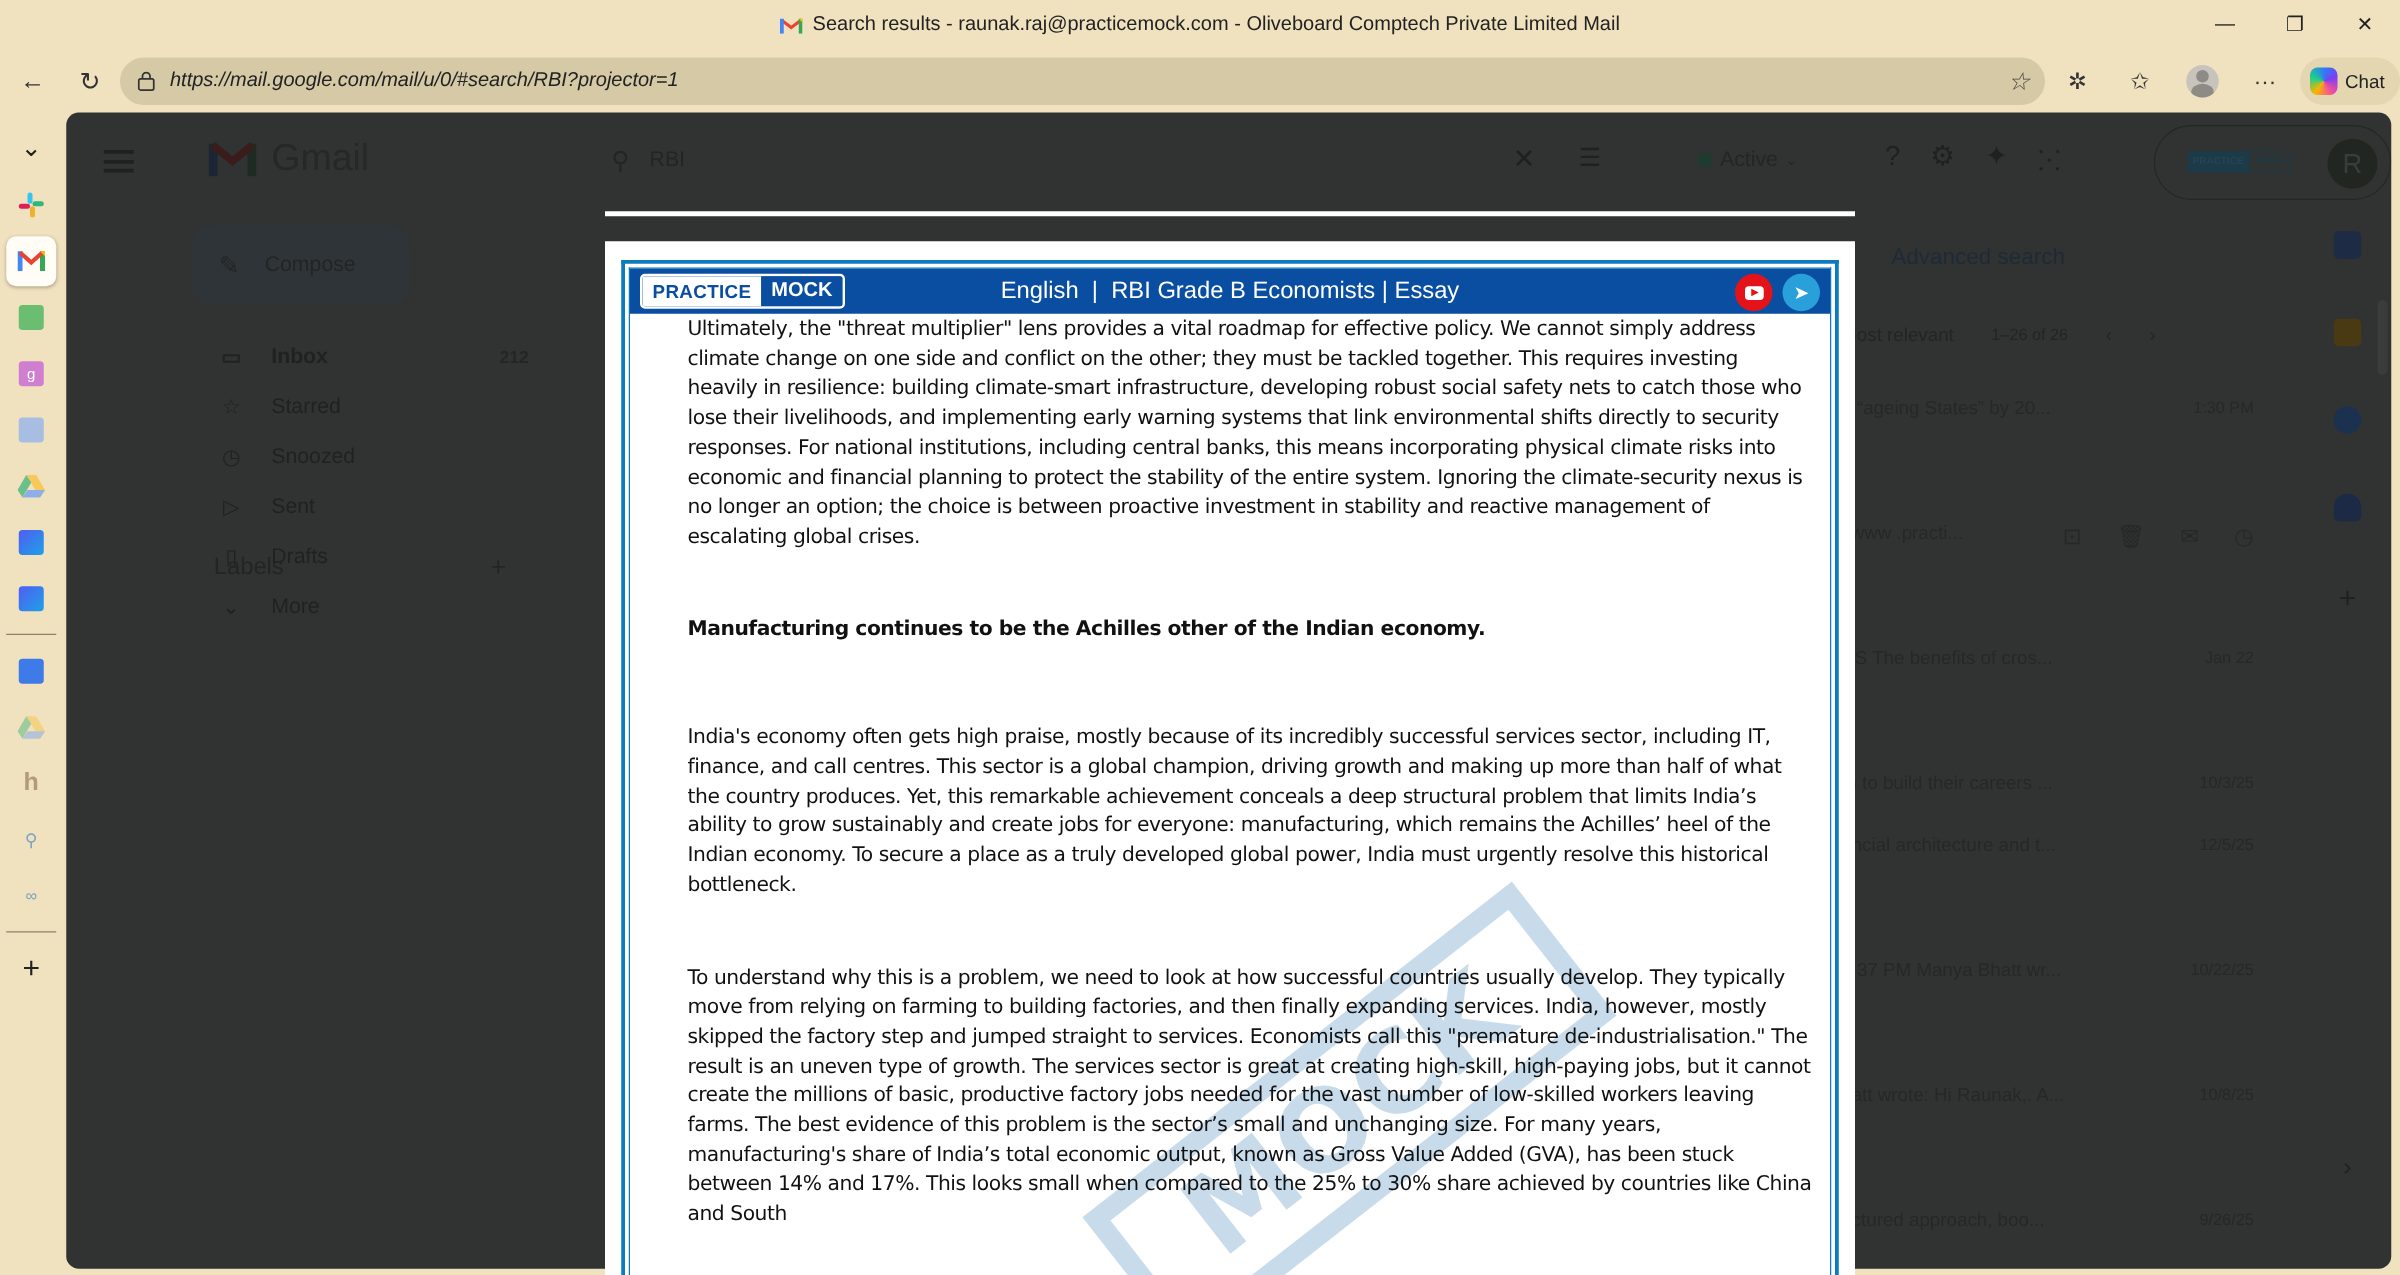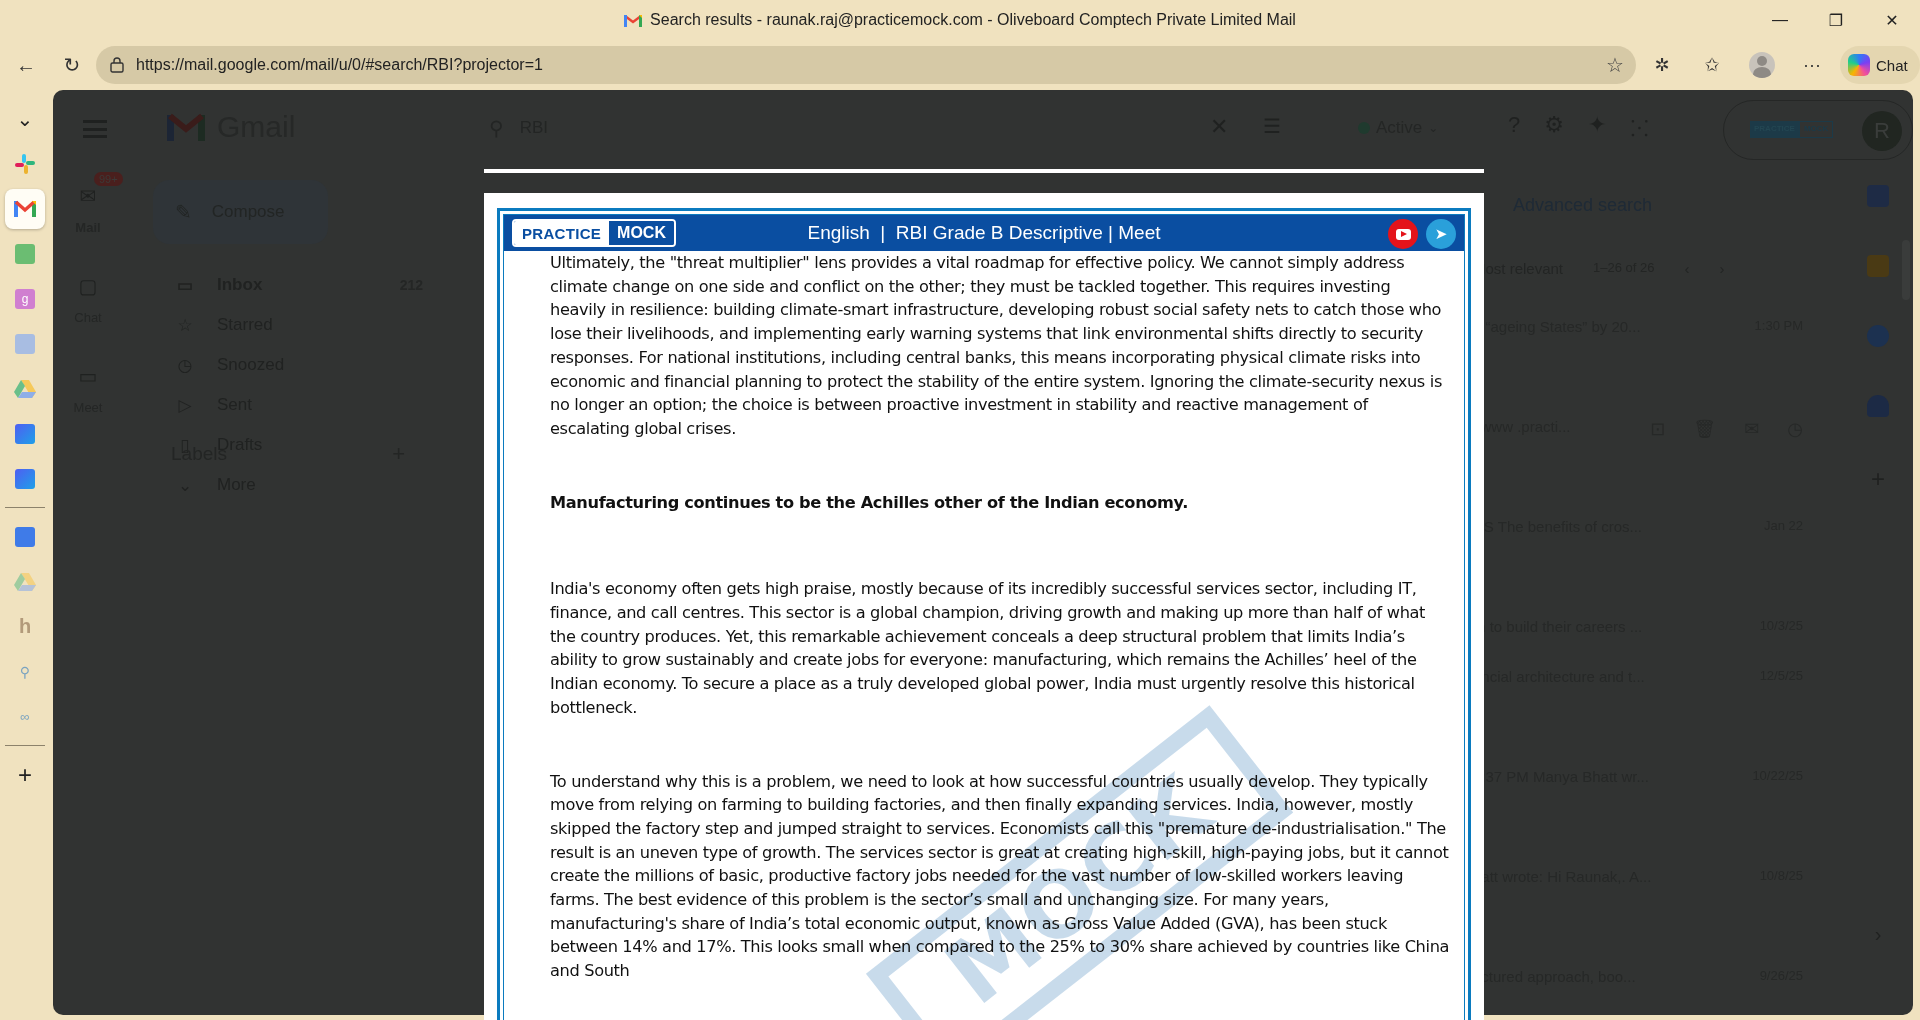--- a/index.html
+++ b/index.html
@@ -9,21 +9,21 @@
   
   .titlebar { position: absolute; left: 0; top: 0; width: 1920px; height: 40px; display: flex; align-items: center; justify-content: center; }
   .titlebar .title { font-size: 16px; color: #222; display: flex; align-items: center; gap: 8px; }
   .gm-mini { width: 18px; height: 14px; position: relative; }
   .win-controls { position: absolute; right: 0; top: 0; height: 40px; display: flex; }
   .win-controls div { width: 56px; height: 40px; display: flex; align-items: center; justify-content: center; font-size: 16px; color: #222; }
 
   
   .navrow { position: absolute; left: 0; top: 44px; width: 1920px; height: 42px; display: flex; align-items: center; }
   .nav-btn { width: 36px; height: 36px; display: flex; align-items: center; justify-content: center; font-size: 20px; color: #333; margin-left: 8px; }
-  .urlbar { position: absolute; left: 96px; top: 2px; width: 1540px; height: 38px; background: #d6c9a6; border-radius: 19px; display: flex; align-items: center; padding-left: 14px; font-size: 16px; color: #222; }
+  .urlbar { position: absolute; left: 96px; top: 2px; width: 1540px; height: 38px; background: #d6c9a6; border-radius: 19px; display: flex; align-items: center; padding-left: 14px; font-size: 16px; color: #222; font-style: italic; }
   .urlbar .lock { width: 14px; height: 16px; margin-right: 12px; }
   .urlbar .star { position: absolute; right: 12px; font-size: 20px; color: #444; }
   .toolbar-right { position: absolute; left: 1640px; top: 0; height: 42px; display: flex; align-items: center; gap: 6px; }
   .tb-icon { width: 44px; height: 36px; display: flex; align-items: center; justify-content: center; font-size: 18px; color: #333; }
   .avatar-tb { width: 26px; height: 26px; border-radius: 50%; background: #c8c3bb; position: relative; overflow: hidden; }
   .avatar-tb::before { content: ""; position: absolute; left: 8px; top: 4px; width: 10px; height: 10px; border-radius: 50%; background: #8e8a85; }
   .avatar-tb::after { content: ""; position: absolute; left: 4px; top: 15px; width: 18px; height: 14px; border-radius: 50%; background: #8e8a85; }
   .chat-btn { height: 38px; padding: 0 12px 0 8px; background: #e4d6b0; border-radius: 19px; display: flex; align-items: center; gap: 6px; font-size: 15px; color: #222; }
   .copilot { width: 22px; height: 22px; border-radius: 6px; background: conic-gradient(#2e7cf6, #7b3ff2, #f24f9c, #f7b500, #1fcf8b, #2e7cf6); }
 
@@ -249,41 +249,20 @@
     <span>⁙</span>
   </div>
   <div class="account-chip">
     <div class="pm-small">
       <span class="a">PRACTICE</span>
       <span class="b">MOCK</span>
     </div>
     <div class="acct-avatar">R</div>
   </div>
 
-  <div class="rail">
-    <div class="rail-item">
-      <div class="rail-ic">
-          <span>✉</span>
-          <span class="badge99">99+</span>
-        </div>
-      <span style="font-weight:bold">Mail</span>
-    </div>
-    <div class="rail-item">
-      <div class="rail-ic">
-          <span>▢</span>
-        </div>
-      <span>Chat</span>
-    </div>
-    <div class="rail-item">
-      <div class="rail-ic">
-          <span>▭</span>
-        </div>
-      <span>Meet</span>
-    </div>
-  </div>
 
   <div class="compose">
     <span style="font-size:20px">✎</span>
     <span>Compose</span>
   </div>
 
   <div class="nav-list">
     <div class="nav-row bold">
         <span class="ic">▭</span>
         <span>Inbox</span>
@@ -374,21 +353,21 @@
 
 <div class="proj-bar"></div>
 <div class="doc">
   <div class="doc-frame">
     <div class="doc-inner">
       <div class="doc-head">
         <div class="pm-logo">
           <span class="p">PRACTICE</span>
           <span class="m">MOCK</span>
         </div>
-        <div class="htitle" style="white-space:pre">English  |  RBI Grade B Descriptive | Meet</div>
+        <div class="htitle" style="white-space:pre">English  |  RBI Grade B Economists | Essay</div>
         <div class="social">
           <div class="yt">
               <span></span>
             </div>
           <div class="tg">➤</div>
         </div>
       </div>
 
       <svg class="watermark" viewBox="0 0 560 500">
         <g transform="rotate(-38 280 250)">

